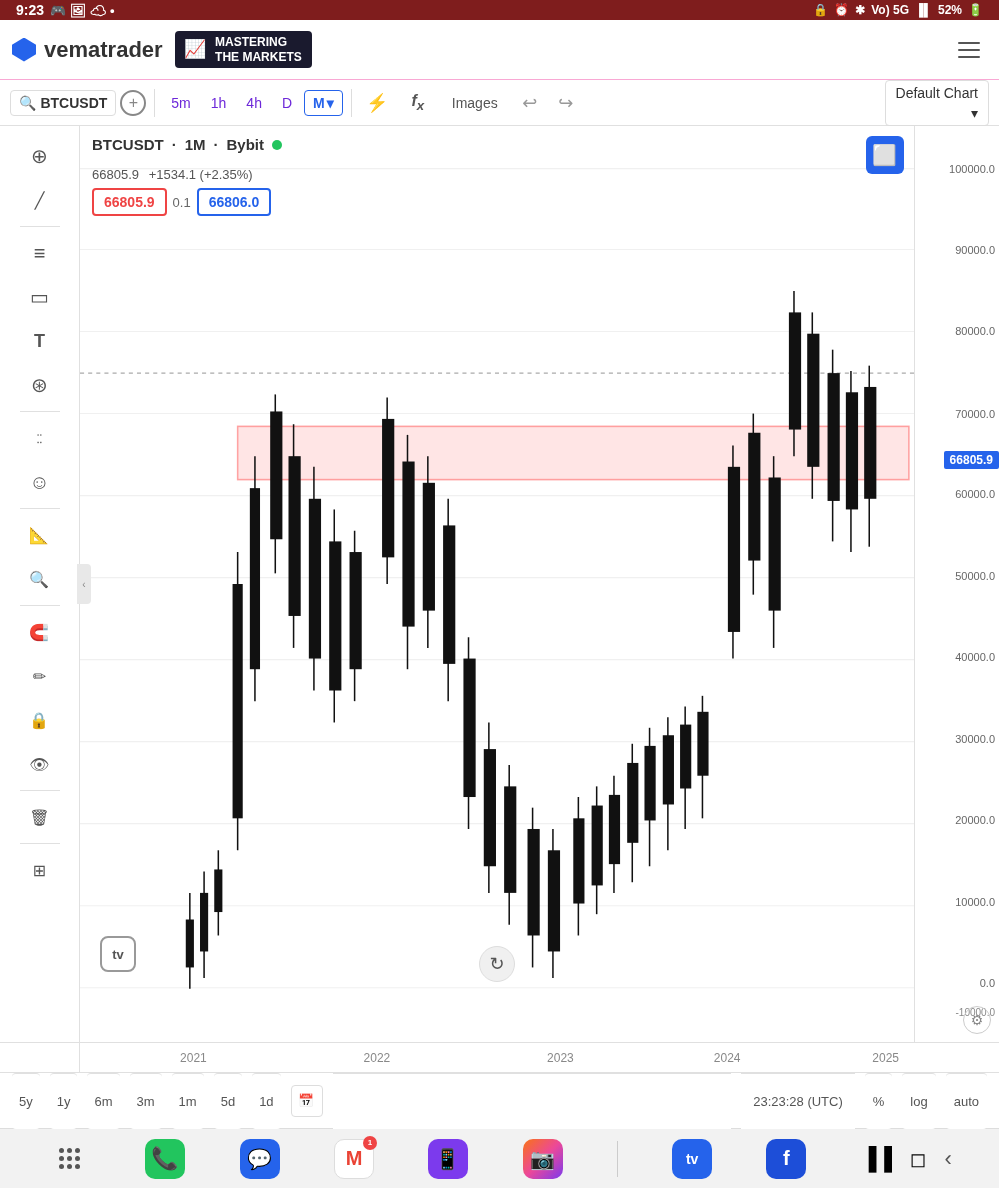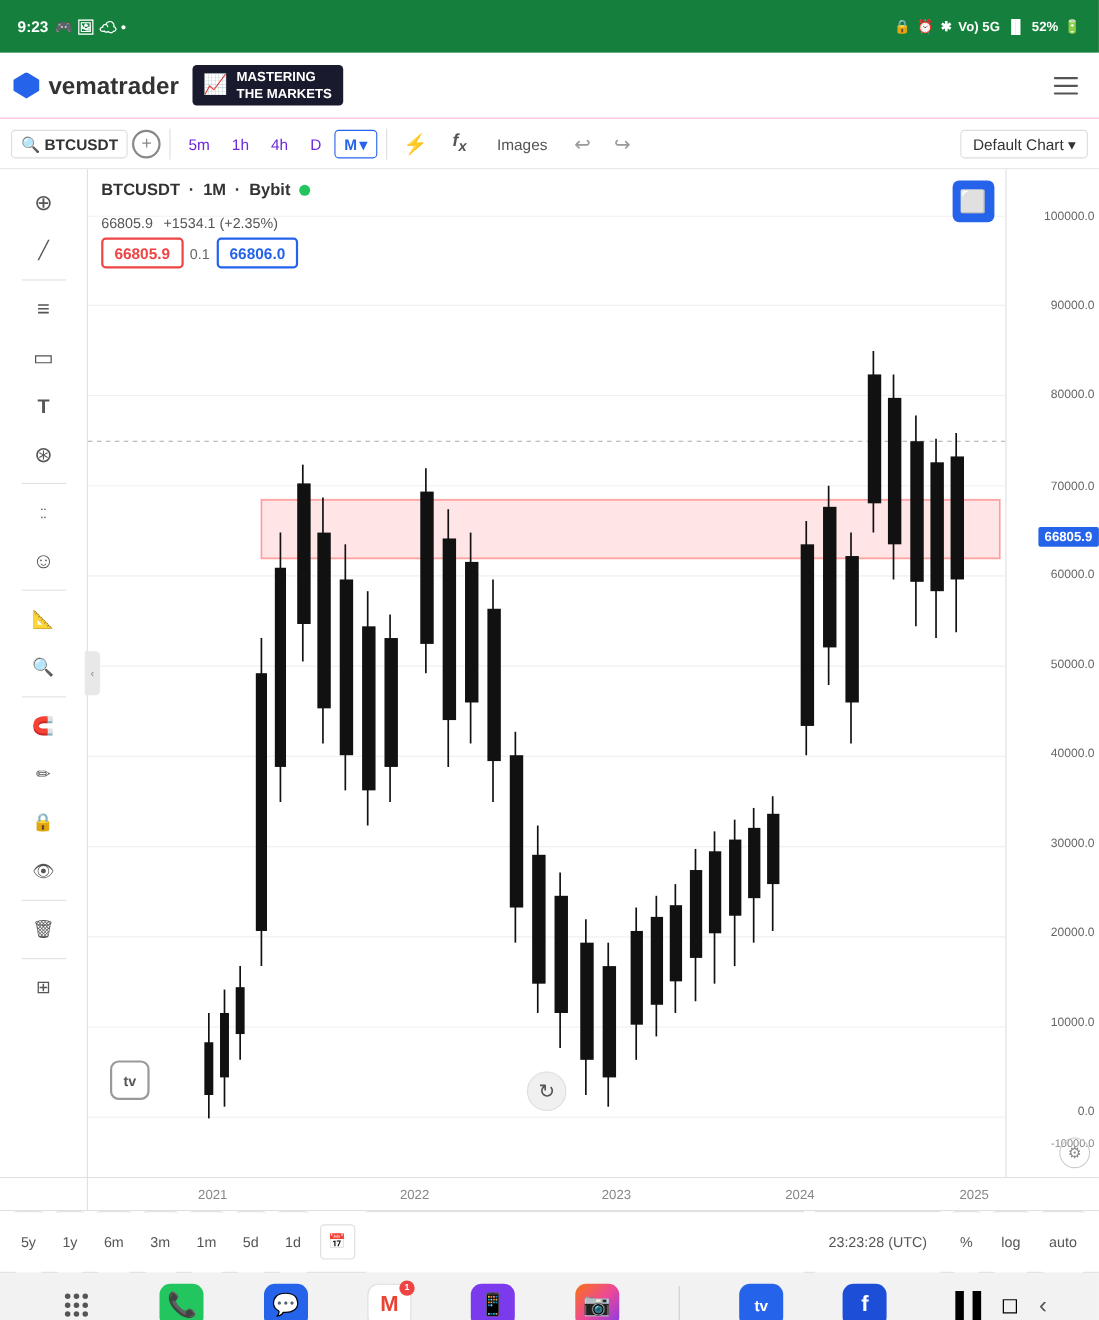--- a/index.html
+++ b/index.html
@@ -6,22 +6,22 @@
     body {
       width: 999px;
       height: 1200px;
       background: #fff;
       font-family: -apple-system, BlinkMacSystemFont, 'Segoe UI', sans-serif;
       overflow: hidden;
     }
 
     
     .status-bar {
-      height: 48px;
-      background: #15803d;
+      height: 20px;
+      background: #7f1d1d;
       display: flex;
       align-items: center;
       justify-content: space-between;
       padding: 0 16px;
       color: #fff;
       font-size: 14px;
       font-weight: 600;
     }
     .status-left { display: flex; align-items: center; gap: 6px; }
     .status-right { display: flex; align-items: center; gap: 6px; font-size: 12px; }
@@ -116,24 +116,25 @@
     }
     .images-btn {
       padding: 4px 12px; border-radius: 4px; cursor: pointer;
       font-size: 14px; color: #555; font-weight: 500;
     }
     .toolbar-nav-btn {
       width: 32px; height: 32px; display: flex; align-items: center; justify-content: center;
       cursor: pointer; color: #999; font-size: 18px;
     }
     .default-chart-btn {
-      display: flex; align-items: flex-start; gap: 4px;
+      display: flex; align-items: flex-end; gap: 4px;
       padding: 4px 10px; border-radius: 4px; cursor: pointer;
       font-size: 14px; color: #333; font-weight: 500;
       border: 1px solid #ddd;
+      flex-direction: column;
     }
 
     
     .left-toolbar {
       width: 80px;
       background: #fff;
       border-right: 1px solid #e0e0e0;
       display: flex;
       flex-direction: column;
       align-items: center;

